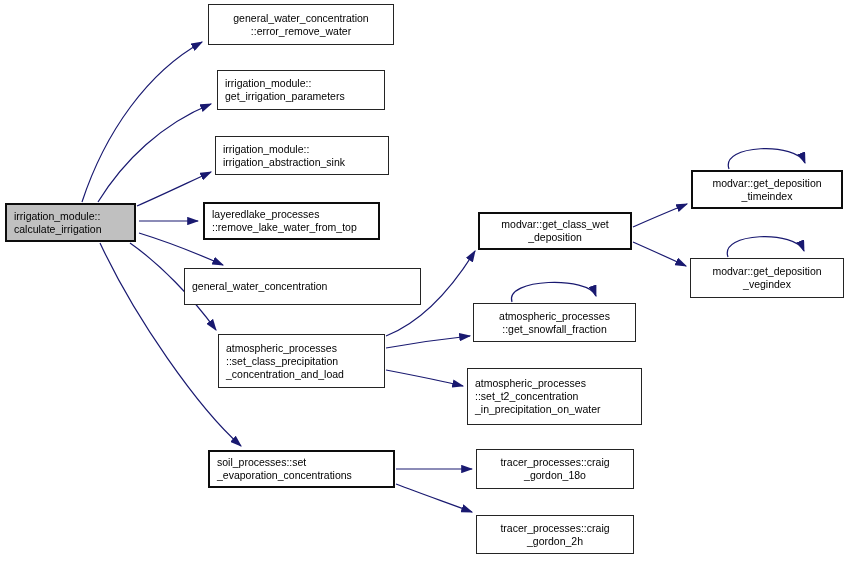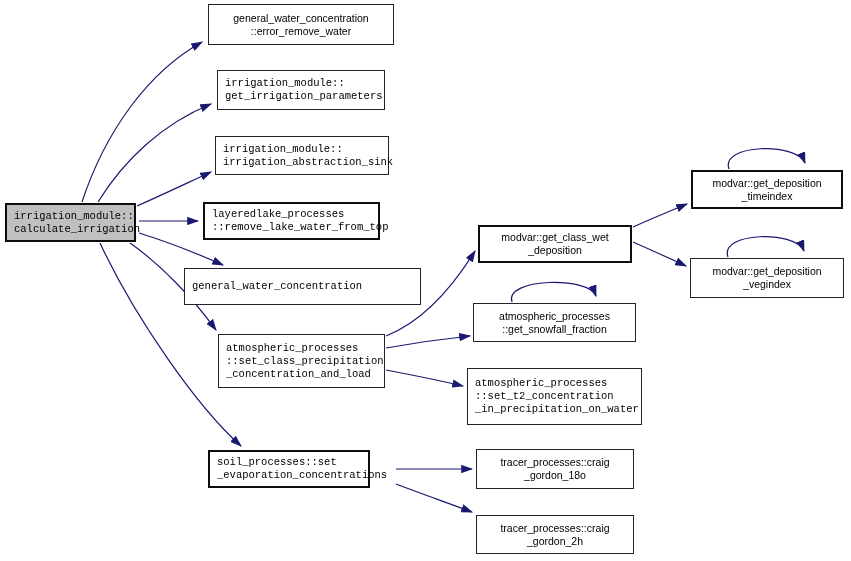--- a/index.html
+++ b/index.html
@@ -19,21 +19,21 @@
     color:#000000;
     font-size:10.5px;
     line-height:13px;
     display:flex;
     flex-direction:column;
     justify-content:center;
     padding:0 7px;
     white-space:nowrap;
     z-index:2;
   }
-  .node.left   { align-items:flex-start; text-align:left;font-family:Liberation Mono, monospace; }
+  .node.left   { align-items:flex-start; text-align:left; }
   .node.center { align-items:center; text-align:center; padding:0 3px; }
   .node.thick  { border-width:2px; border-color:#0d0d0d; }
   .node.focus  { background:#c0c0c0; }
   .ln { display:block; }
 </style>
 </head>
 <body>
 
 <div id="canvas">
 
@@ -95,26 +95,26 @@
   <div class="node left" style="left:184px;top:268px;width:237px;height:37px">
     <span class="ln">general_water_concentration</span>
   </div>
 
   <div class="node left" style="left:218px;top:334px;width:167px;height:54px">
     <span class="ln">atmospheric_processes</span>
     <span class="ln">::set_class_precipitation</span>
     <span class="ln">_concentration_and_load</span>
   </div>
 
-  <div class="node left thick" style="left:208px;top:450px;width:162px;height:38px">
+  <div class="node left thick" style="left:208px;top:450px;width:187px;height:38px">
     <span class="ln">soil_processes::set</span>
     <span class="ln">_evaporation_concentrations</span>
   </div>
 
-  <div class="node center thick" style="left:478px;top:225px;width:154px;height:38px">
+  <div class="node center thick" style="left:478px;top:212px;width:154px;height:38px">
     <span class="ln">modvar::get_class_wet</span>
     <span class="ln">_deposition</span>
   </div>
 
   <div class="node center" style="left:473px;top:303px;width:163px;height:39px">
     <span class="ln">atmospheric_processes</span>
     <span class="ln">::get_snowfall_fraction</span>
   </div>
 
   <div class="node left" style="left:467px;top:368px;width:175px;height:57px">

